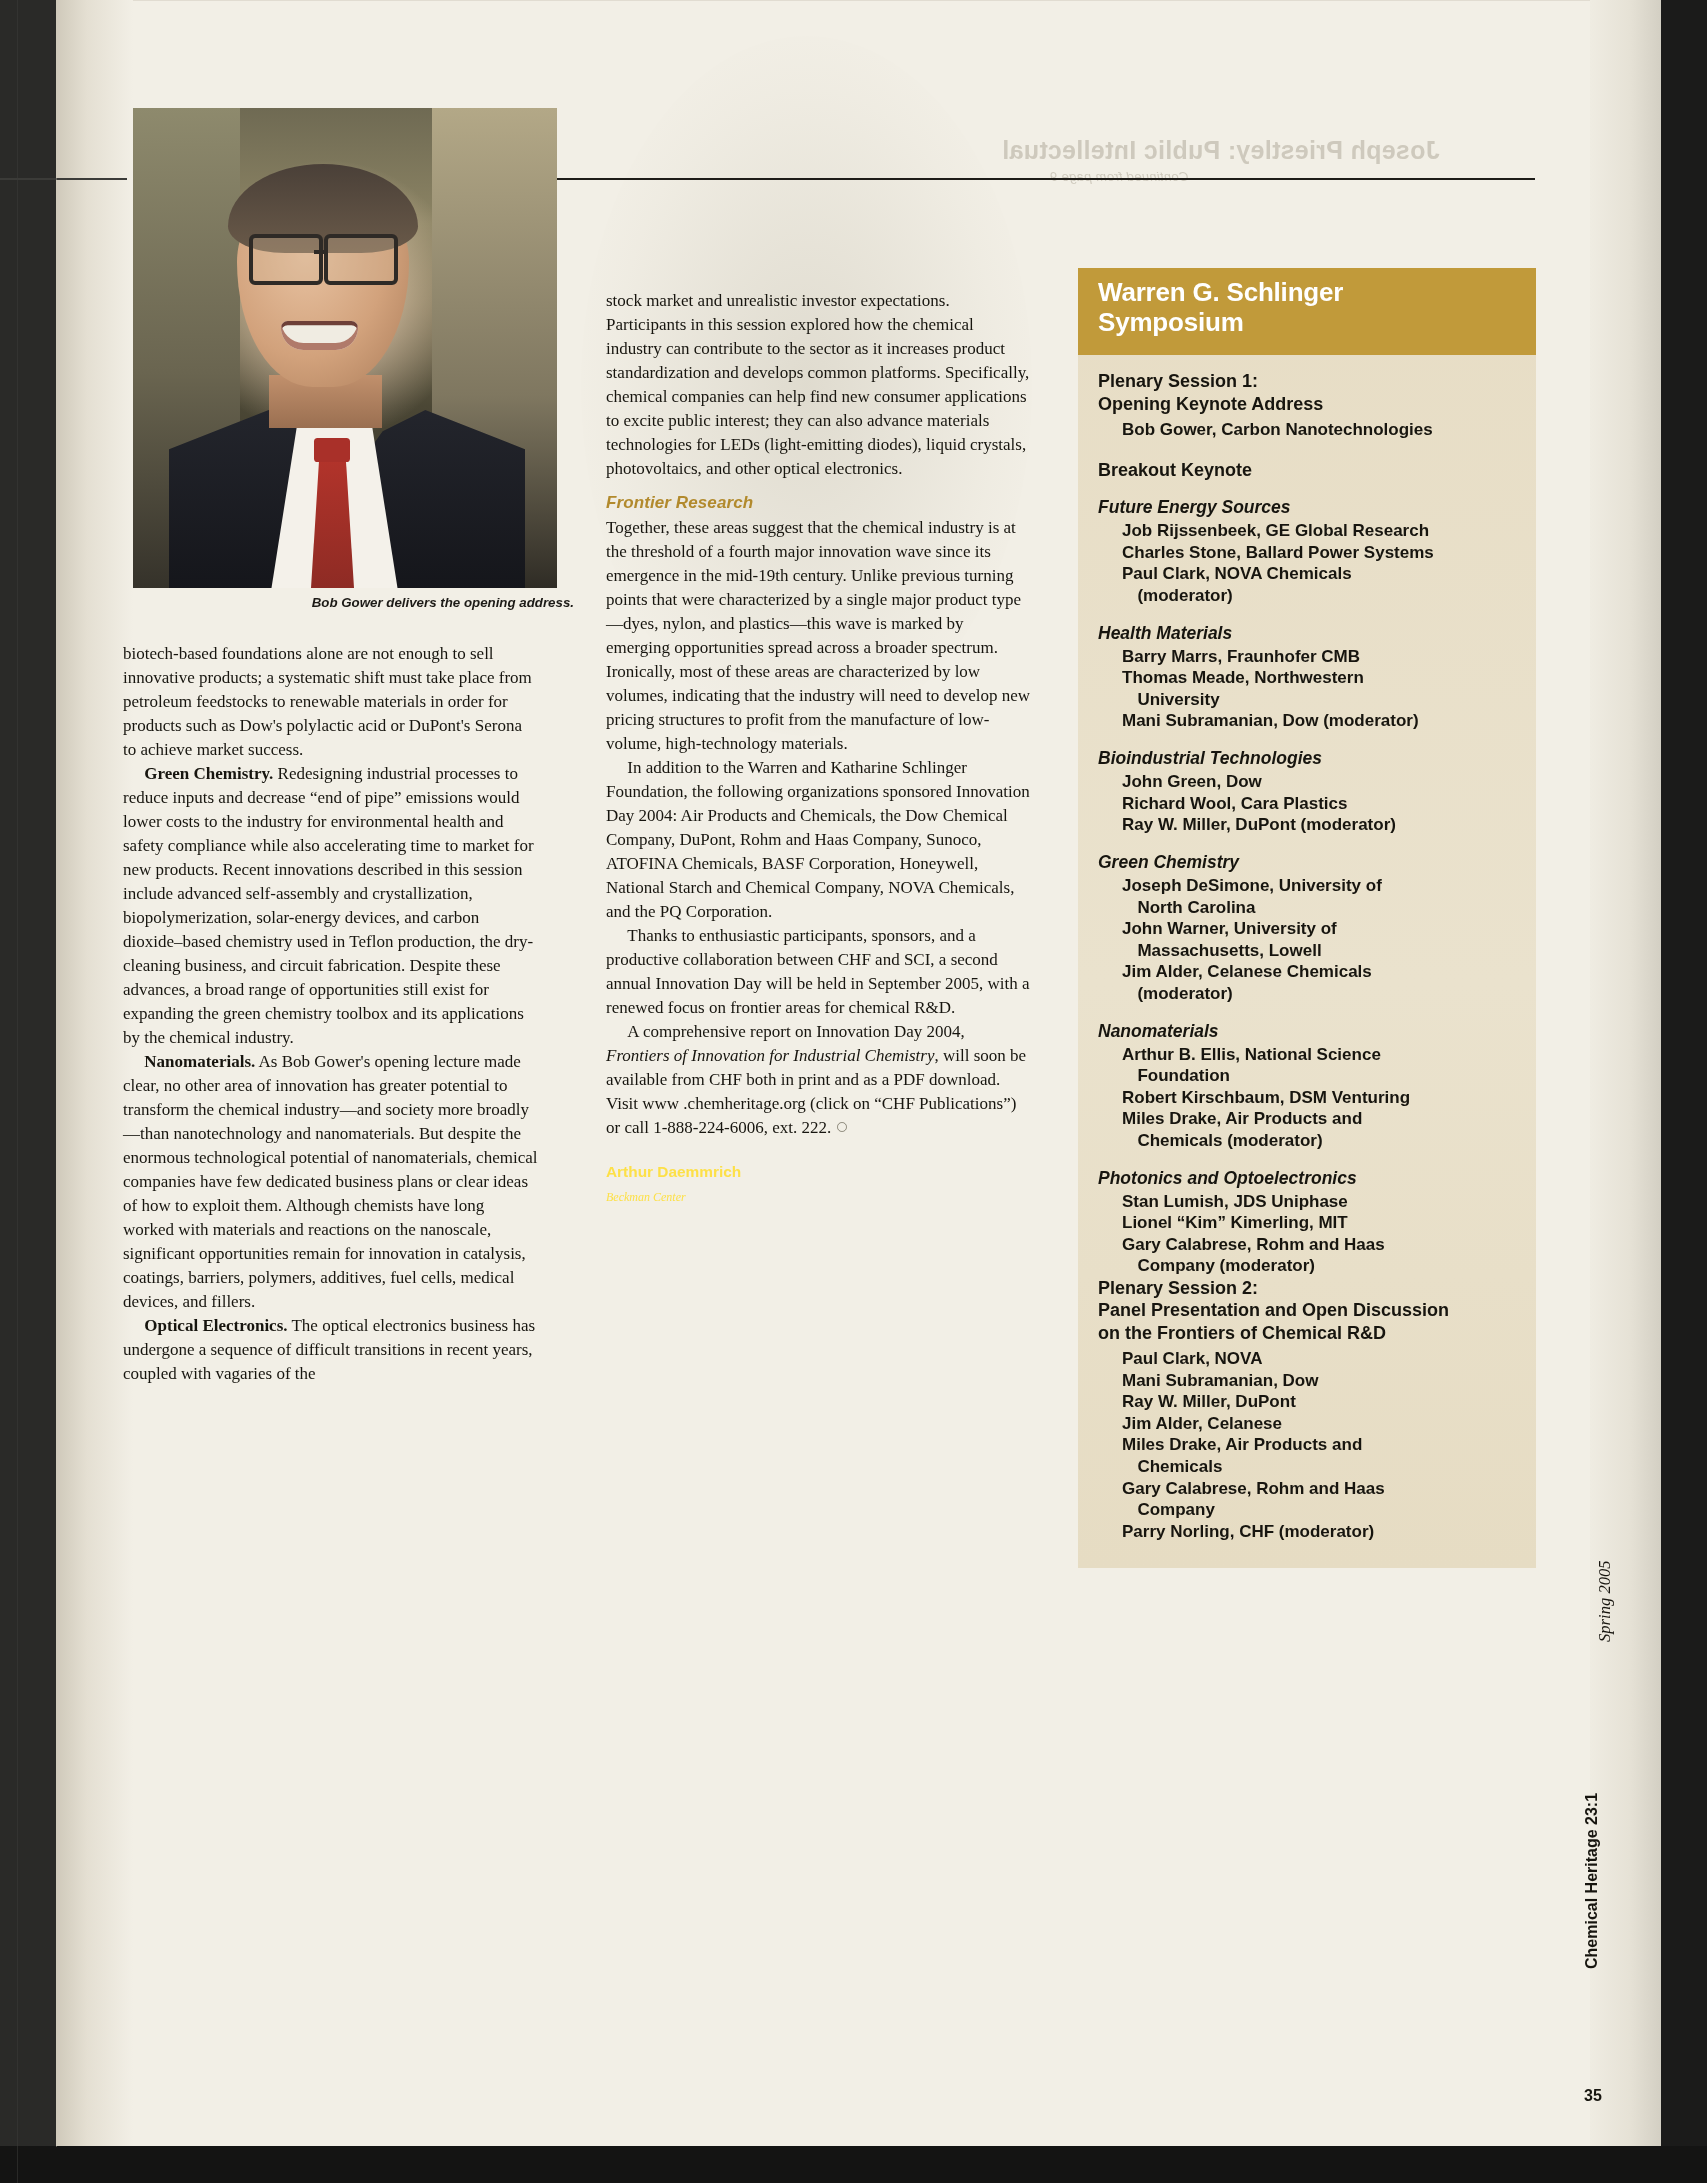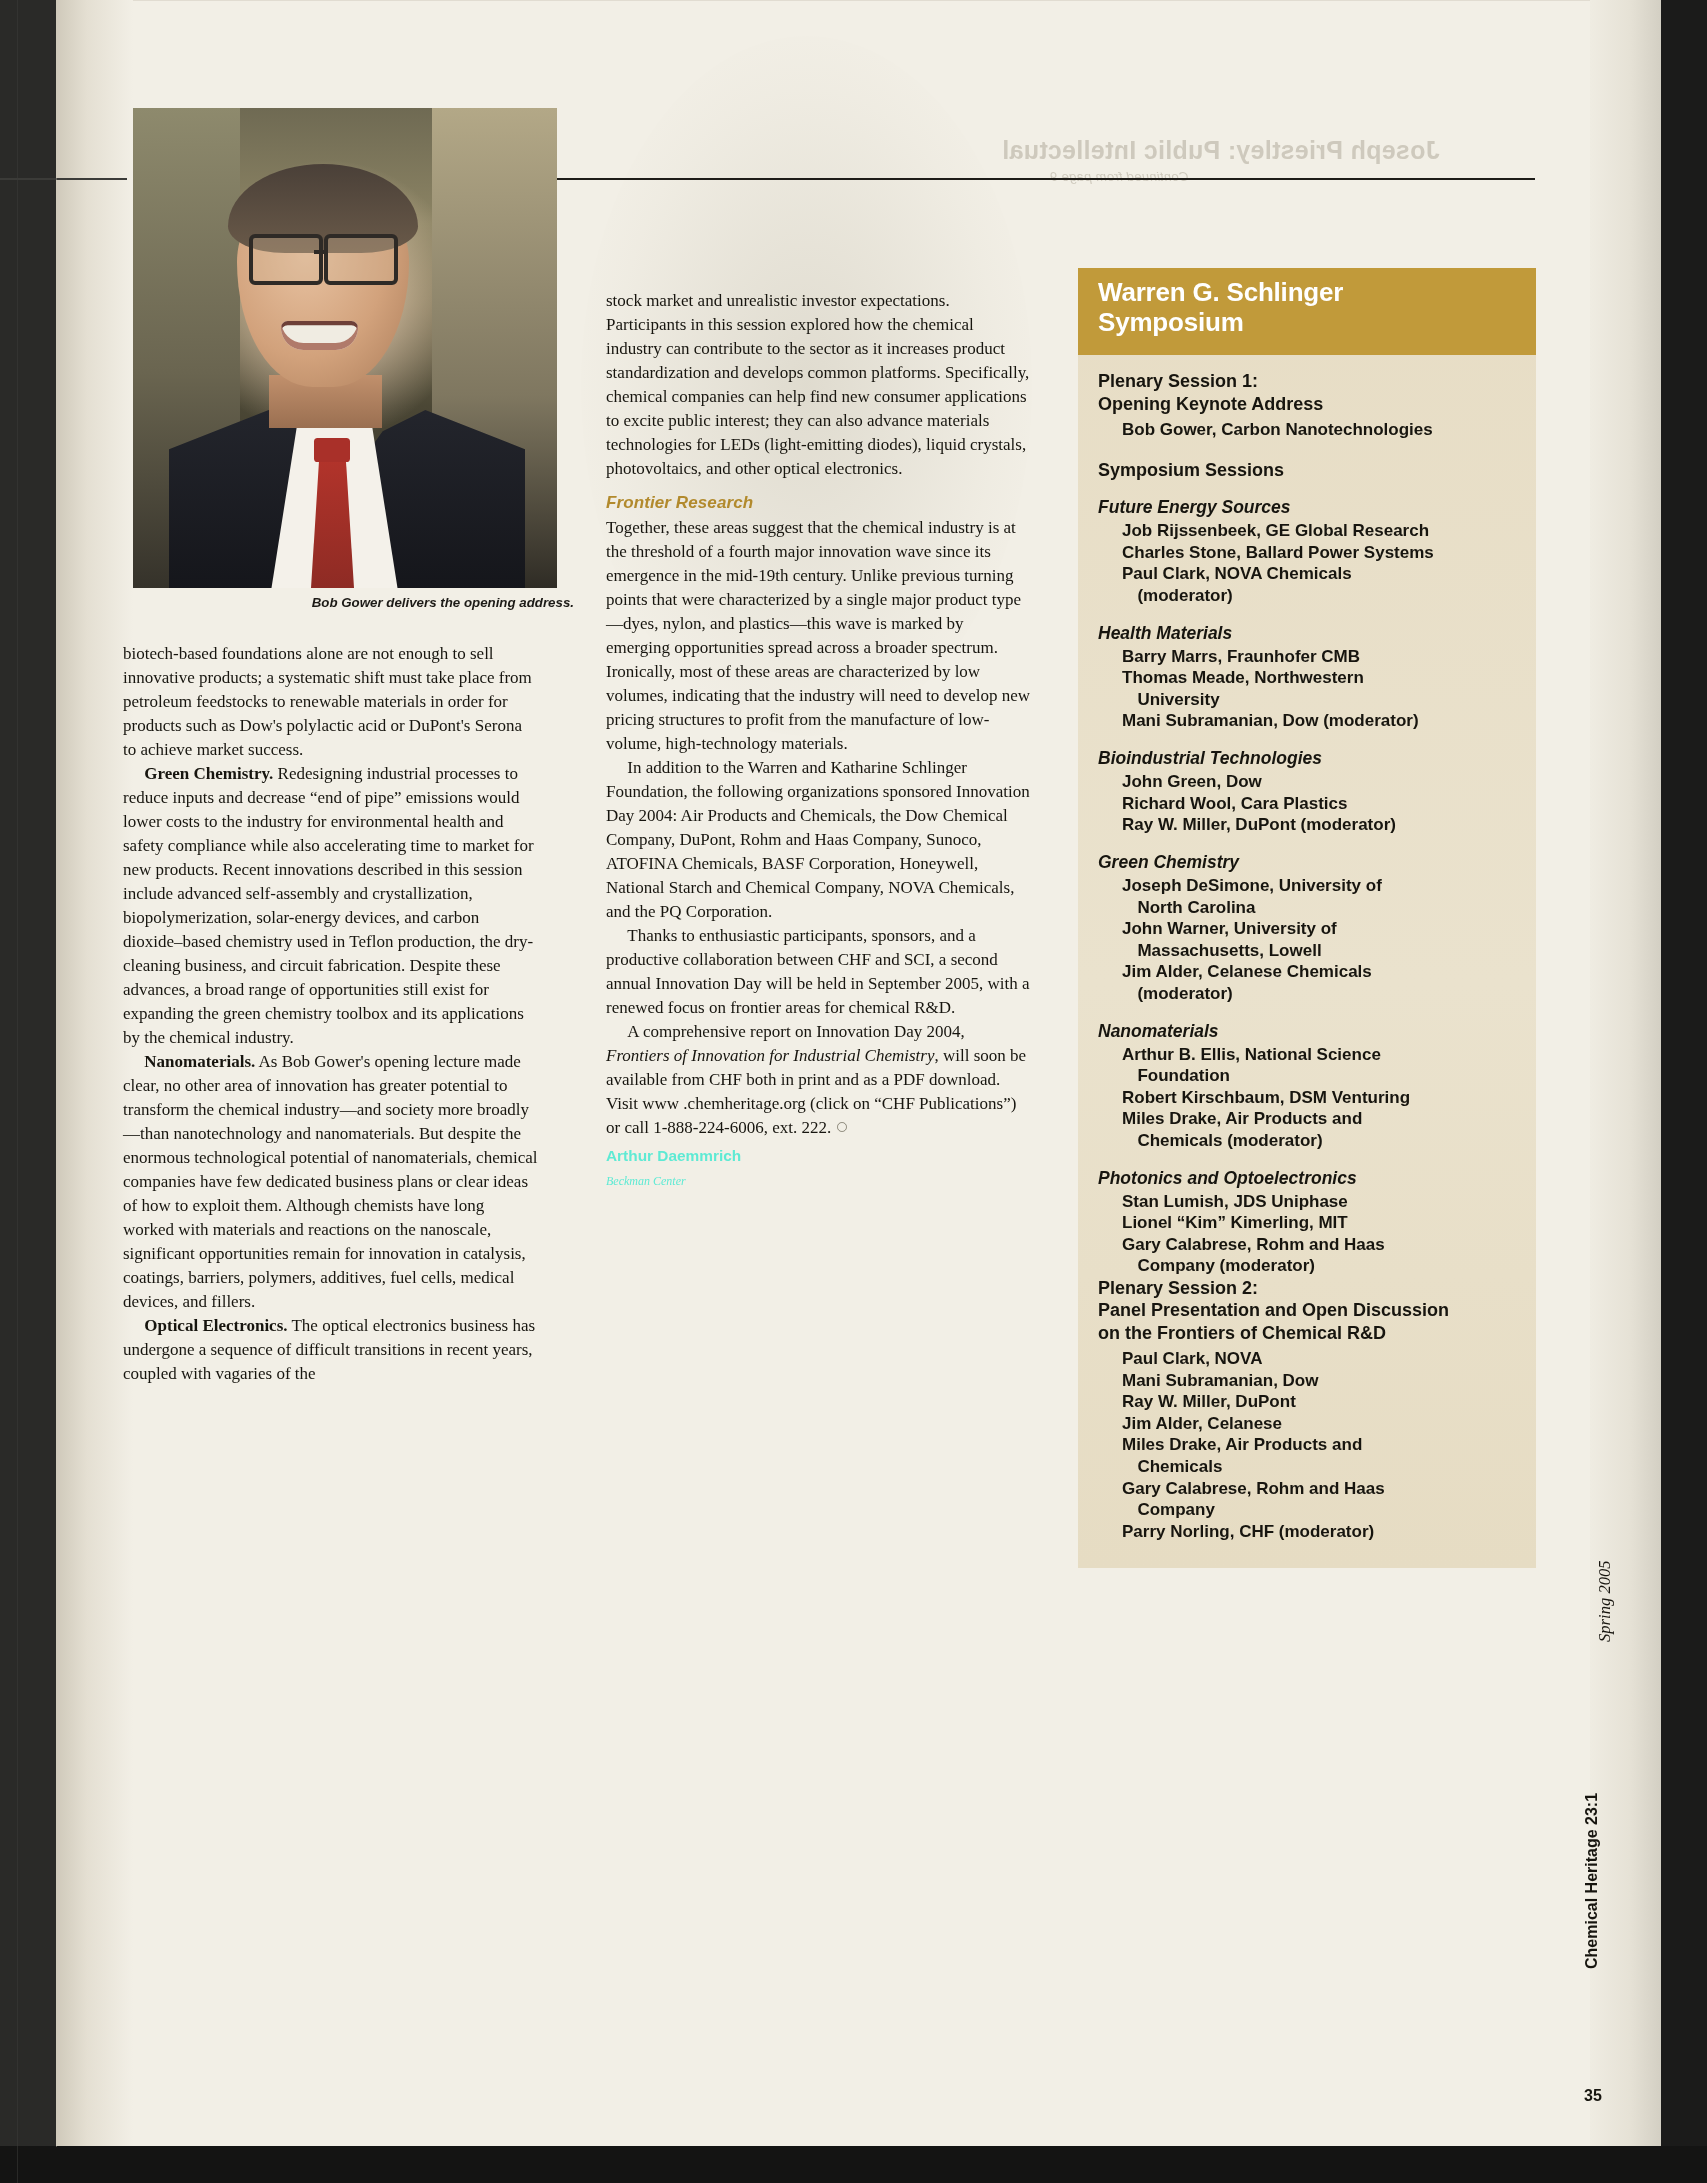--- a/index.html
+++ b/index.html
@@ -179,25 +179,25 @@
   .subhead {
     font-family: "Liberation Sans", sans-serif;
     font-weight: bold;
     font-style: italic;
     font-size: 17px;
     color: #b28a2d;
     margin: 9.5px 0 1.2px 0;
     letter-spacing: 0.1px;
   }
   .signature {
-    margin-top: 4px;
+    margin-top: 20px;
     font-family: "Liberation Sans", sans-serif;
     font-weight: bold;
     font-size: 15.4px;
-    color: #5eead4;
+    color: #fde047;
   }
   .signature-sub {
     font-family: "Liberation Serif", serif;
     font-style: italic;
     font-weight: normal;
     font-size: 12px;
   }
   .endmark {
     display: inline-block;
     width: 7.7px; height: 7.7px;
@@ -359,21 +359,21 @@
     <div id="sidebar-header">
       <div class="t">Warren G. Schlinger</div>
       <div class="t">Symposium</div>
     </div>
     <div id="sidebar-body">
         <div class="sb-plenary">
           <div>Plenary Session 1:</div>
           <div>Opening Keynote Address</div>
         </div>
         <div class="sb-name">Bob Gower, Carbon Nanotechnologies</div>
-        <div class="sb-group-head">Symposium Sessions</div>
+        <div class="sb-group-head">Breakout Keynote</div>
         <div class="sb-cat">Future Energy Sources</div>
         <div class="sb-name">Job Rijssenbeek, GE Global Research</div>
         <div class="sb-name">Charles Stone, Ballard Power Systems</div>
         <div class="sb-name">Paul Clark, NOVA Chemicals</div>
         <div class="sb-name">
           <span class="cont">(moderator)</span>
         </div>
         <div class="sb-cat">Health Materials</div>
         <div class="sb-name">Barry Marrs, Fraunhofer CMB</div>
         <div class="sb-name">Thomas Meade, Northwestern</div>

